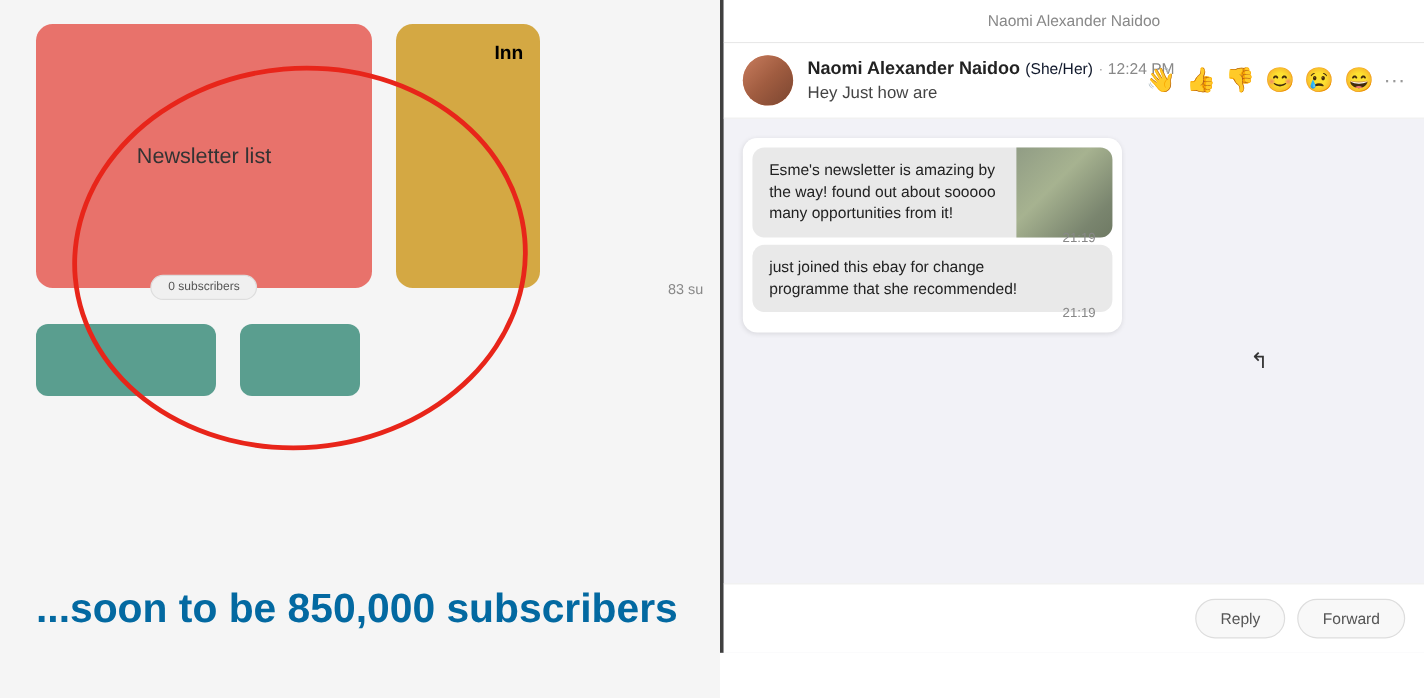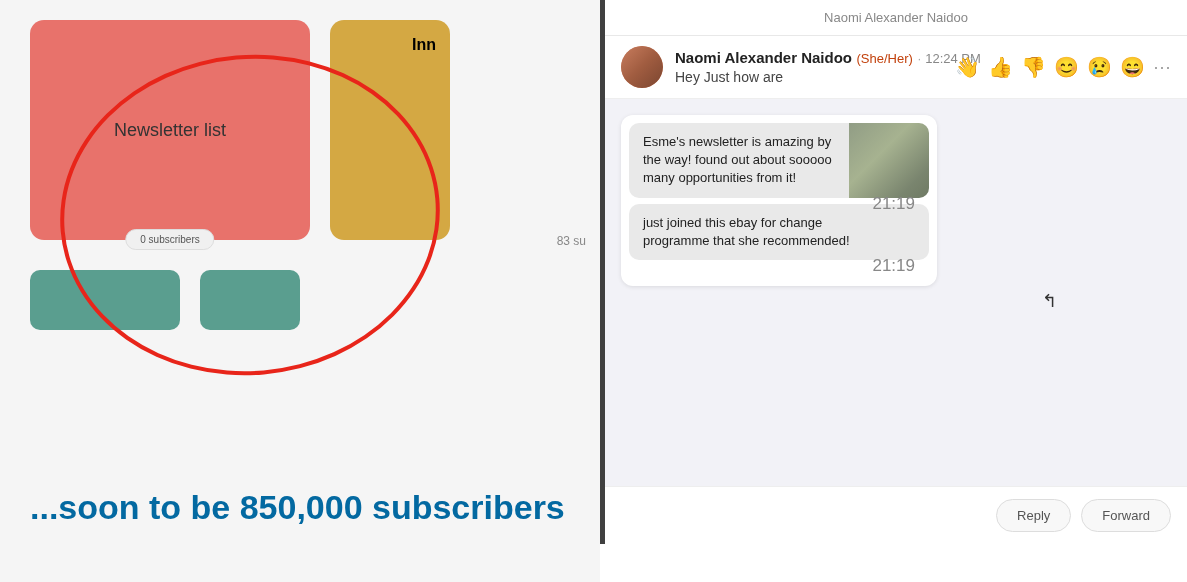--- a/index.html
+++ b/index.html
@@ -149,21 +149,21 @@
       height: 60px;
       background: #5a9e8f;
       border-radius: 10px;
     }
 
     
     .right-panel {
       width: 587px;
       height: 544px;
       background: #f2f2f7;
-      border-left: 5px solid #404040;
+      border-left: 3px solid #404040;
       display: flex;
       flex-direction: column;
       position: relative;
       overflow: hidden;
     }
 
     .chat-top-bar {
       background: #fff;
       padding: 10px 16px;
       border-bottom: 1px solid #e8e8e8;
@@ -207,21 +207,21 @@
     }
 
     .contact-name {
       font-size: 15px;
       font-weight: 600;
       color: #222;
     }
 
     .contact-pronouns {
       font-size: 13px;
-      color: #c2410c;
+      color: #0f172a;
       font-weight: 400;
     }
 
     .contact-time {
       font-size: 13px;
       color: #888;
     }
 
     .message-preview {
       font-size: 14px;
@@ -277,21 +277,21 @@
       padding: 10px 14px;
       font-size: 13px;
       color: #222;
       line-height: 1.4;
       max-width: 300px;
       margin-bottom: 6px;
       position: relative;
     }
 
     .whatsapp-msg .msg-time {
-      font-size: 17px;
+      font-size: 11px;
       color: #888;
       float: right;
       margin-left: 2px;
       margin-top: 4px;
     }
 
     .screenshot-bg {
       position: absolute;
       right: 0;
       top: 0;

